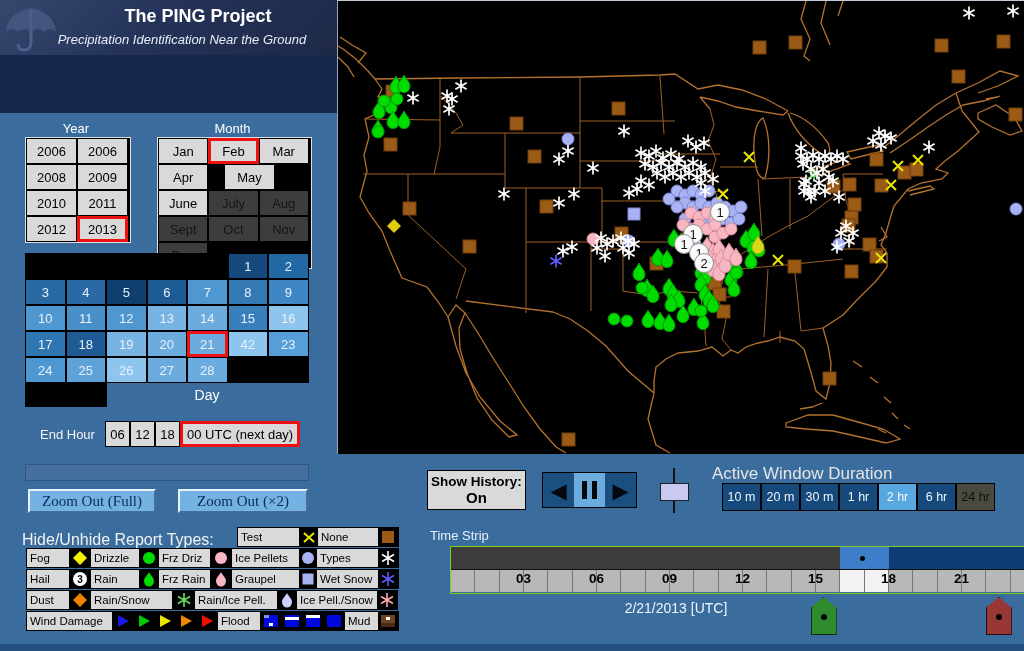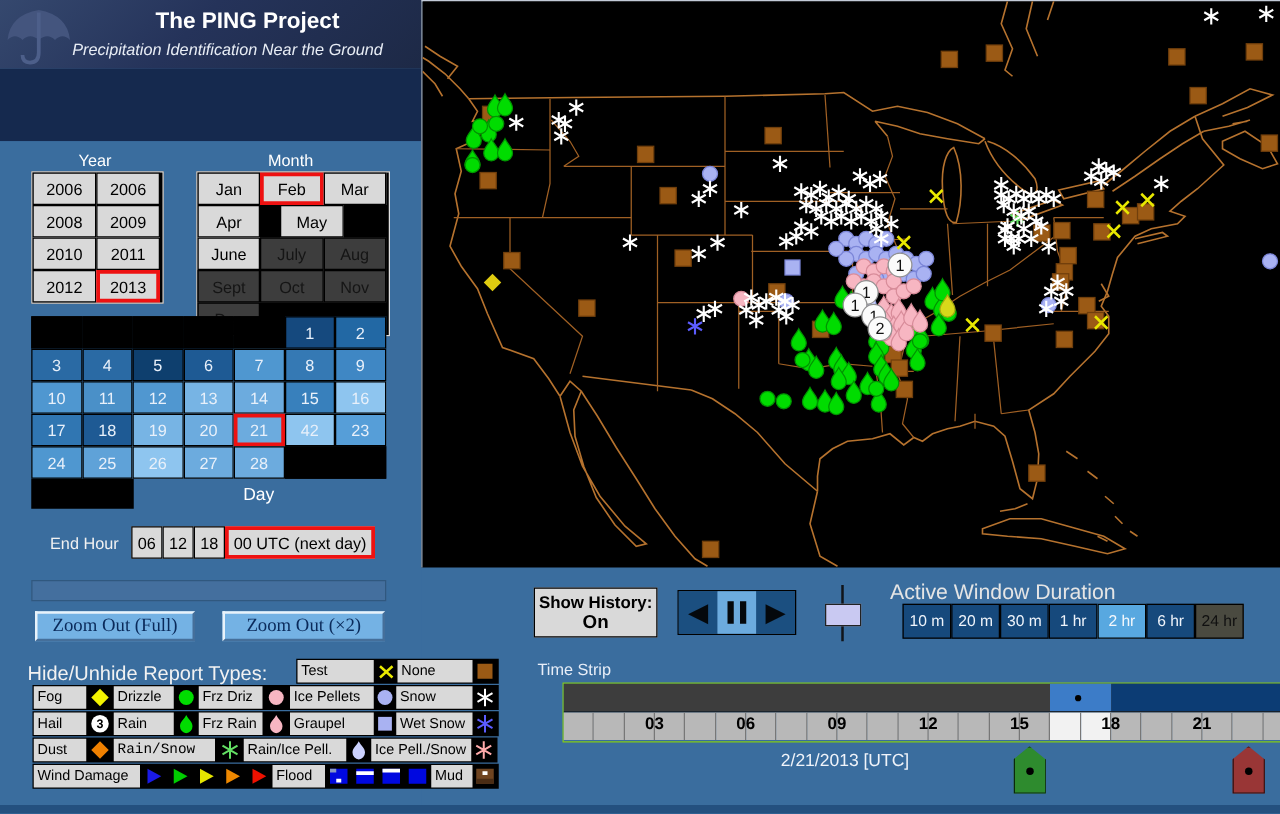--- a/index.html
+++ b/index.html
@@ -252,21 +252,21 @@
           <svg width="16" height="16" viewBox="0 0 16 16">
             <circle cx="8" cy="8" r="6" fill="#f7b6c2"></circle>
           </svg>
         </div>
         <div class="lg-label" style="width: 67px;">Ice Pellets</div>
         <div class="lg-icon" style="width: 16px;">
           <svg width="16" height="16" viewBox="0 0 16 16">
             <circle cx="8" cy="8" r="6" fill="#a9b2f2"></circle>
           </svg>
         </div>
-        <div class="lg-label" style="width: 61px;">Snow</div>
+        <div class="lg-label" style="width: 61px;">Types</div>
         <div class="lg-icon" style="width: 18px;">
           <svg width="16" height="16" viewBox="0 0 16 16">
             <path d="M8,1V15M2,4.5L14,11.5M2,11.5L14,4.5" stroke="#ffffff" stroke-width="1.6"></path>
           </svg>
         </div>
       </div>
       <div class="lrow">
         <div class="lg-label" style="width: 42px;">Hail</div>
         <div class="lg-icon" style="width: 20px;">
           <svg width="16" height="16" viewBox="0 0 16 16">
@@ -299,21 +299,21 @@
           </svg>
         </div>
       </div>
       <div class="lrow">
         <div class="lg-label" style="width: 42px;">Dust</div>
         <div class="lg-icon" style="width: 20px;">
           <svg width="16" height="16" viewBox="0 0 16 16">
             <path d="M8,1L15,8L8,15L1,8Z" fill="#f08000"></path>
           </svg>
         </div>
-        <div class="lg-label" style="width: 81px; font-family: Liberation Mono, monospace;">Rain/Snow</div>
+        <div class="lg-label" style="width: 81px;">Rain/Snow</div>
         <div class="lg-icon" style="width: 21px;">
           <svg width="16" height="16" viewBox="0 0 16 16">
             <path d="M8,1V15M2,4.5L14,11.5M2,11.5L14,4.5" stroke="#63e063" stroke-width="1.6"></path>
           </svg>
         </div>
         <div class="lg-label" style="width: 82px;">Rain/Ice Pell.</div>
         <div class="lg-icon" style="width: 18px;">
           <svg width="16" height="16" viewBox="0 0 16 16">
             <path d="M8,1C10,5 13,6.5 13,10A5,5.5 0 1 1 3,10C3,6.5 6,5 8,1Z" fill="#ccd2ff"></path>
           </svg>

